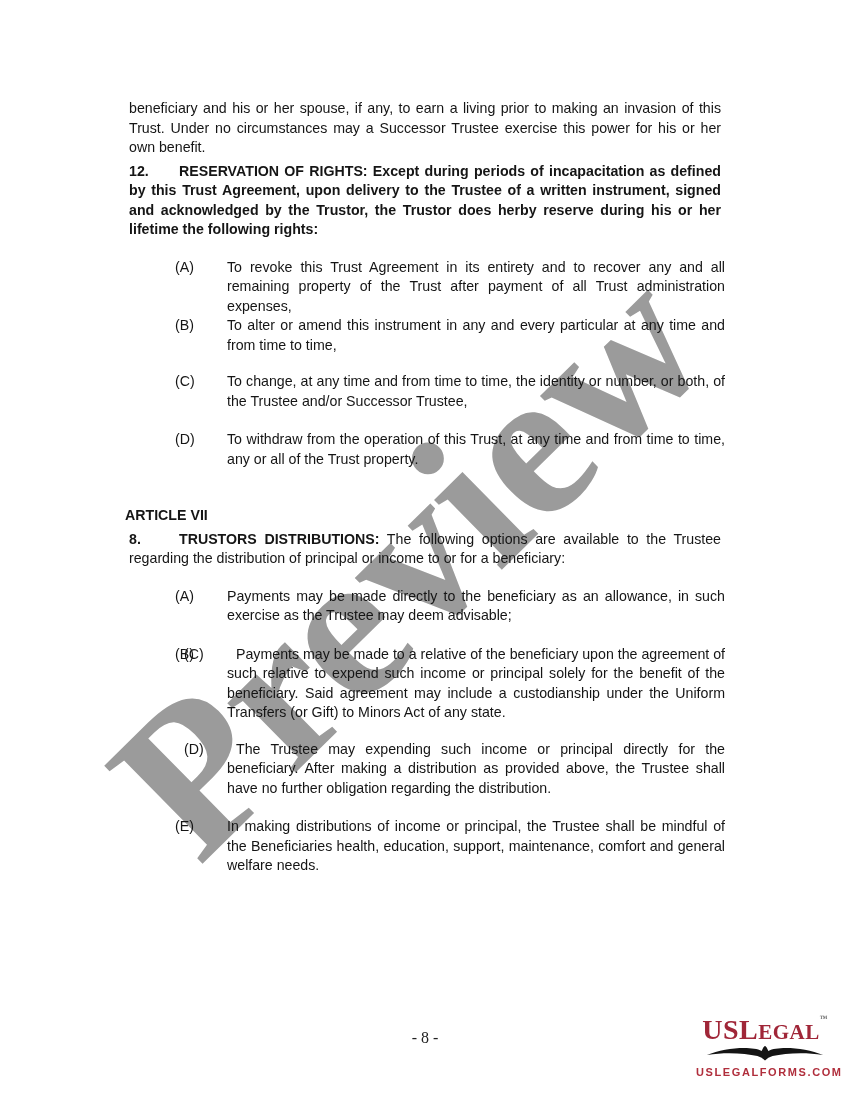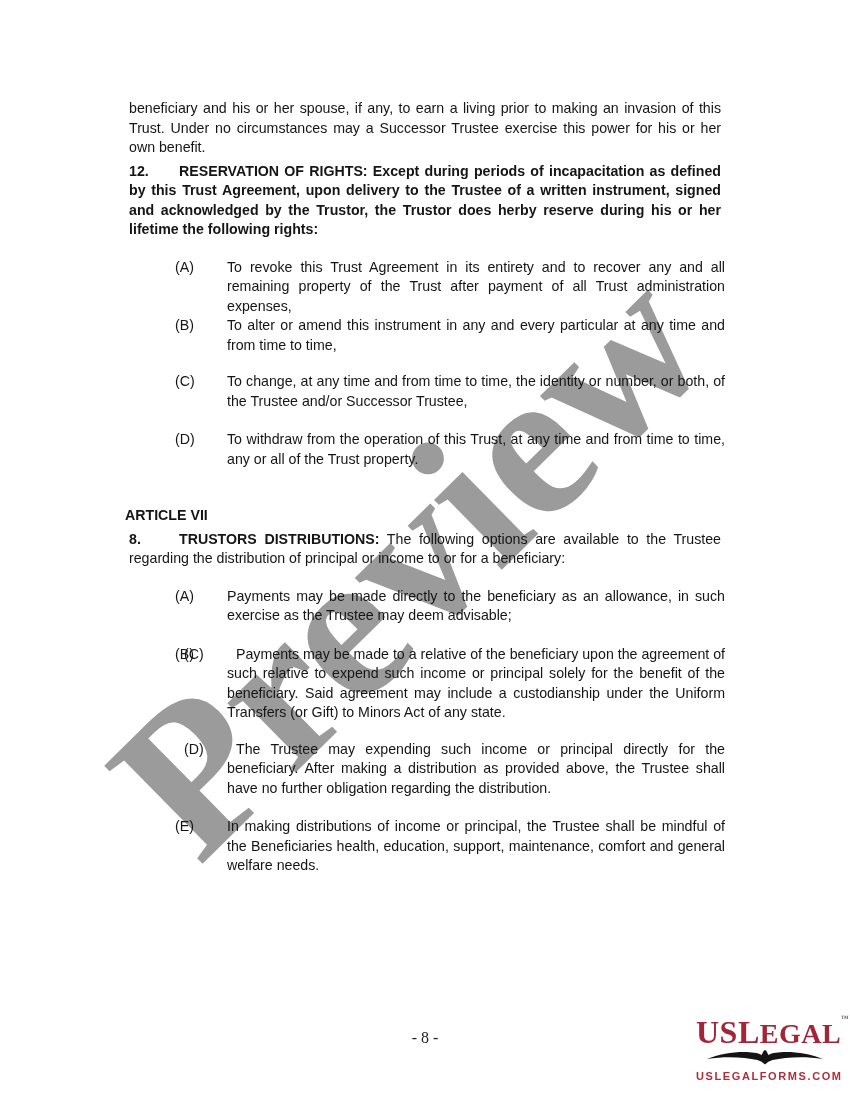--- a/index.html
+++ b/index.html
@@ -82,22 +82,22 @@
     text-align: center;
     z-index: 1;
   }
   .logo-text {
     font-family: "Liberation Serif", serif;
     font-weight: 700;
     color: #a02638;
     line-height: 1;
     white-space: nowrap;
   }
-  .lg-big { font-size: 32px; letter-spacing: 0.5px; }
-  .lg-small { font-size: 28px; letter-spacing: 0.5px; }
+  .lg-big { font-size: 28px; letter-spacing: 0.5px; }
+  .lg-small { font-size: 21px; letter-spacing: 0.5px; }
   .lg-tm {
     font-size: 8px;
     color: #666;
     vertical-align: top;
     position: relative;
     top: -1px;
   }
   .logo-eagle { margin-top: 1px; line-height: 0; }
   .logo-site {
     margin-top: 2px;

